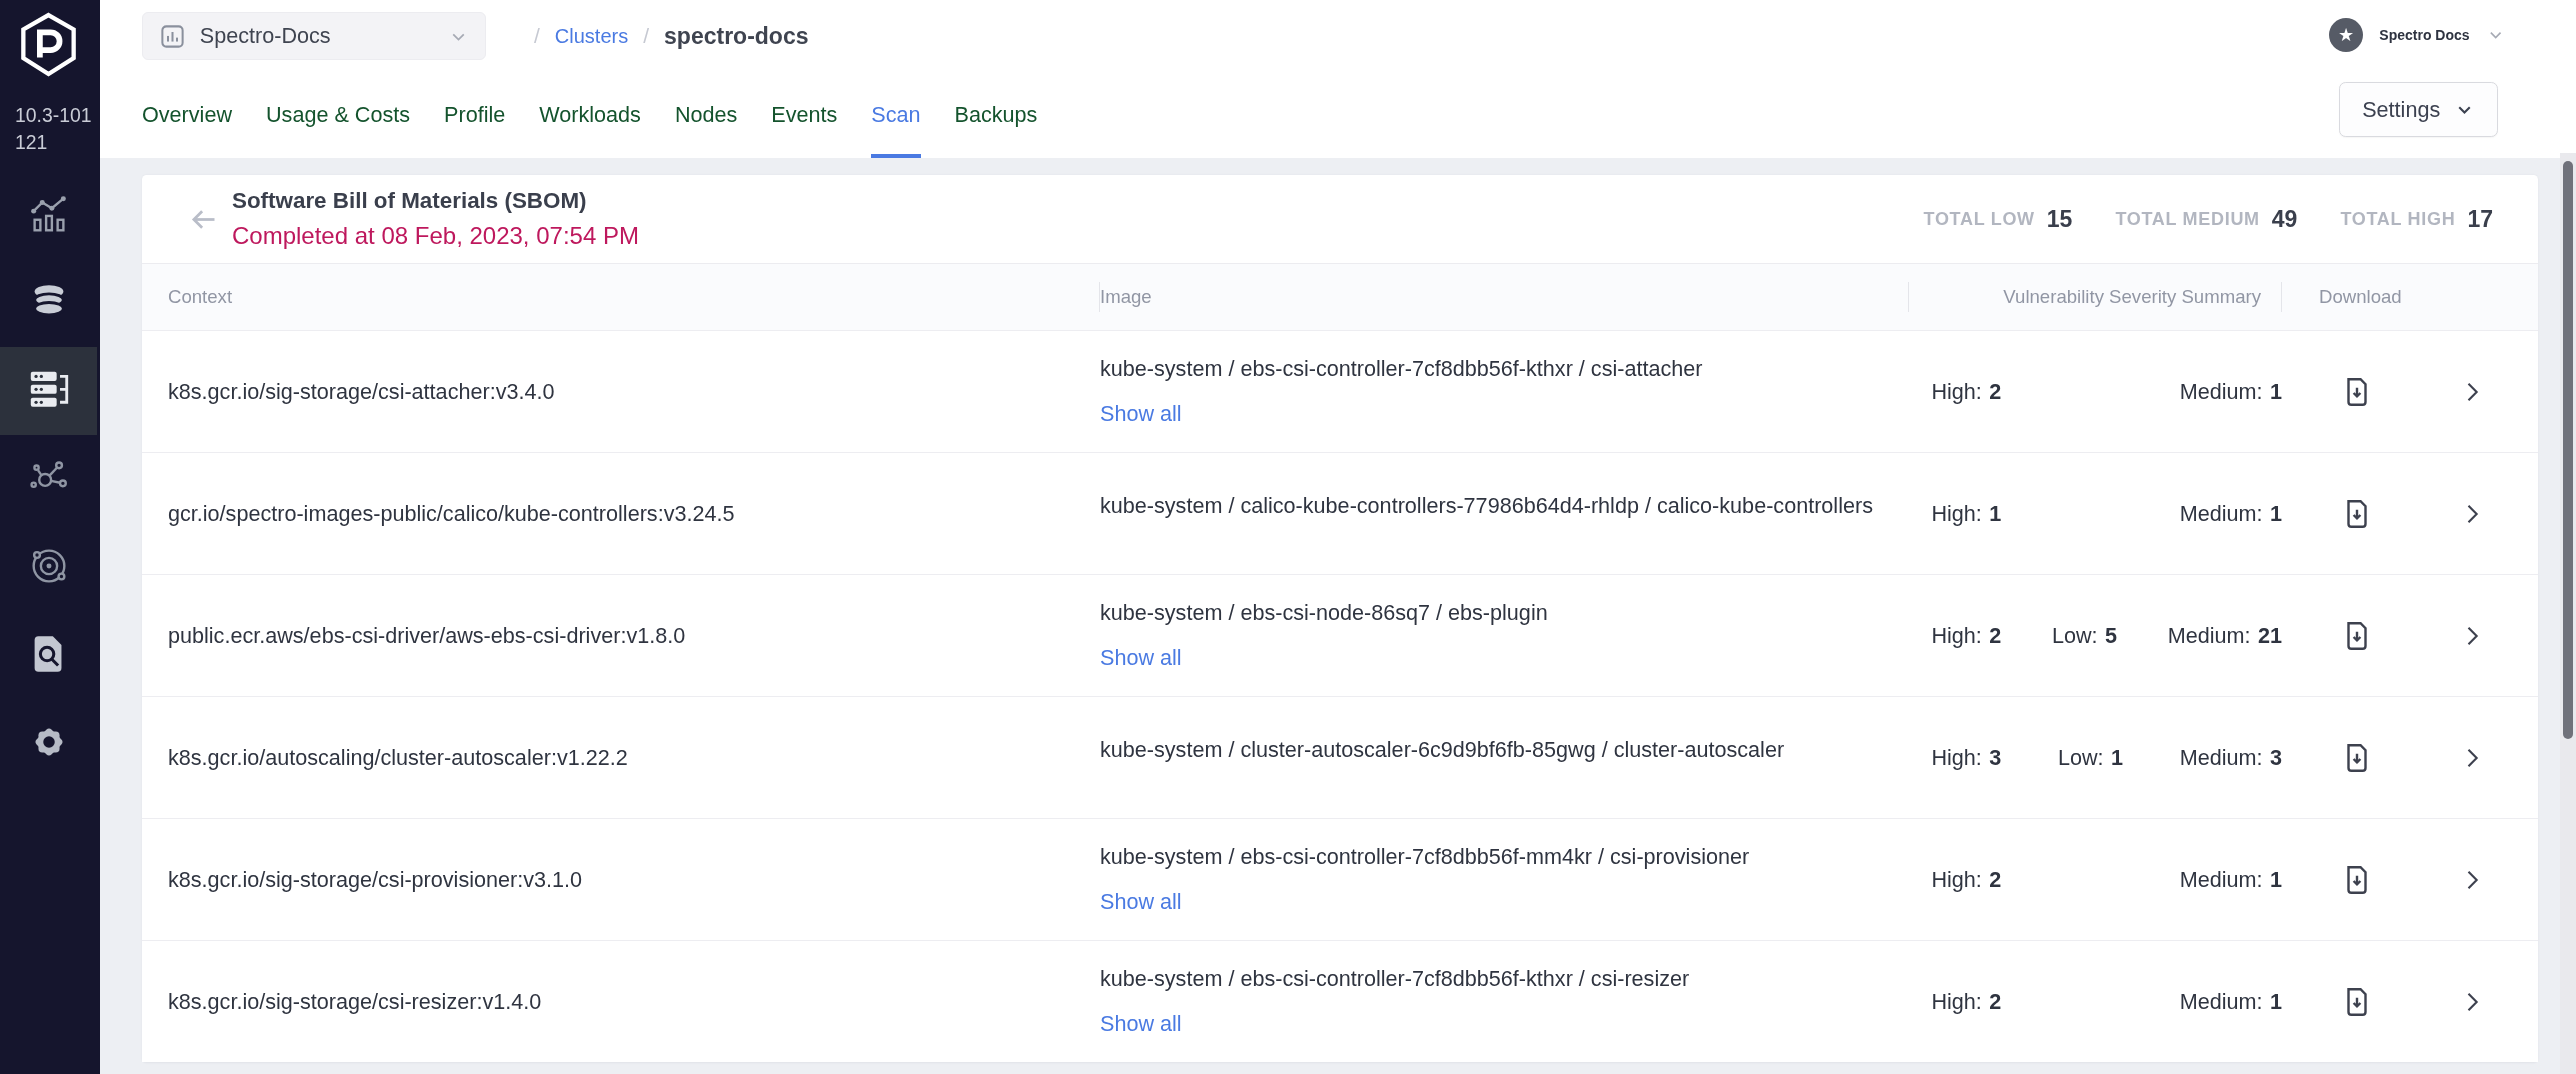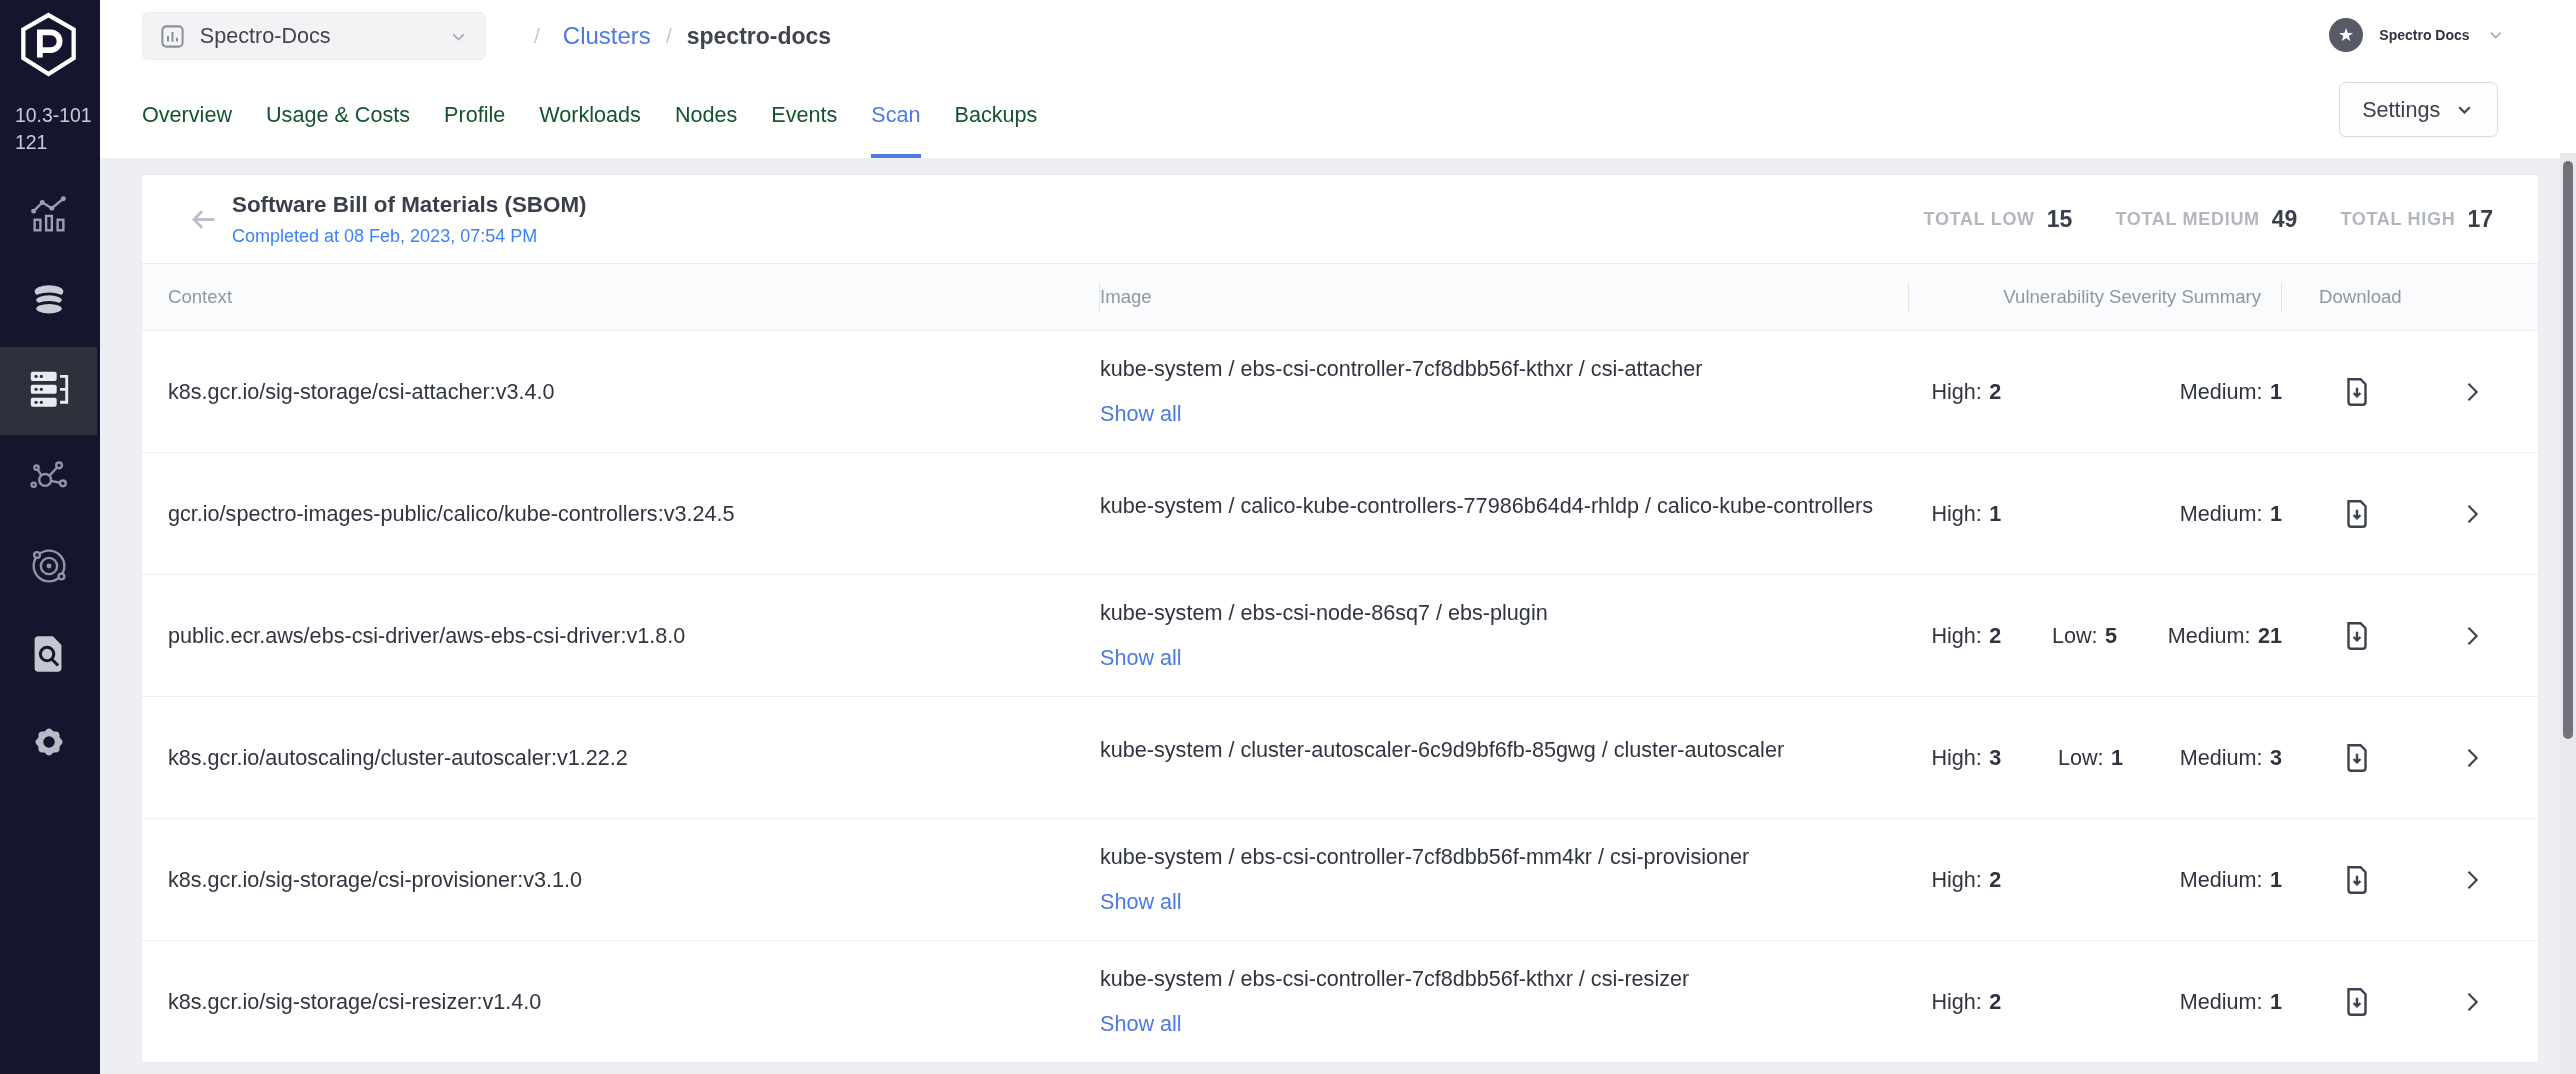--- a/index.html
+++ b/index.html
@@ -24,21 +24,21 @@
   .header-top { height:72px; display:flex; align-items:center; padding-left:45px; }
   .project-pill {
     width:344px; height:48px; background:#f3f3f6; border:0.7px solid #ececf0; border-radius:6px;
     display:flex; align-items:center; padding:0 16.4px; cursor:pointer;
   }
   .project-pill .p-icon { width:27px; height:27px; margin-right:13.4px; flex:none; }
   .project-pill .p-label { font-size:21.6px; color:#3f4450; font-weight:500; flex:1; }
   .chev { width:21px; height:21px; }
   .crumbs { display:flex; align-items:center; margin-left:48px; gap:15px; }
   .crumb-sep { color:#c6c9d2; font-size:21px; }
-  .crumb-link { color:#4a7ae2; font-size:24px; text-decoration:none; cursor:pointer;margin-left:8px; }
+  .crumb-link { color:#4a7ae2; font-size:20px; text-decoration:none; cursor:pointer; }
   .crumb-cur { color:#3f4450; font-size:23px; font-weight:600; }
   .user { position:absolute; right:69px; top:18px; display:flex; align-items:center; gap:16.4px; cursor:pointer; }
   .avatar { width:34px; height:34px; border-radius:50%; background:#565b66; color:#fff; display:flex; align-items:center; justify-content:center; font-size:18px; }
   .user-label { font-size:14px; font-weight:600; color:#2e3340; }
 
   .header-bottom { height:86px; display:flex; align-items:center; padding-left:45px; position:relative; }
   .tabs { display:flex; gap:34px; height:86px; }
   .tab { display:flex; align-items:center; font-size:21.6px; color:#14532d; font-weight:500;
          border-bottom:4.5px solid transparent; border-top:4.5px solid transparent; cursor:pointer; }
   .tab.active { color:#4a7ae2; border-bottom-color:#4a7ae2; }
@@ -53,21 +53,21 @@
   .scroll-track { position:absolute; right:0; top:153px; width:16.4px; height:922px; background:#e9e9ed; z-index:6; }
   .scroll-thumb { position:absolute; right:3px; top:7.5px; width:10.4px; height:578px; border-radius:6px; background:#70717a; cursor:pointer; }
 
   
   .card { position:absolute; left:142px; top:175px; width:2396px; background:#ffffff; border-radius:4.5px;
           box-shadow:0 0.7px 2.2px rgba(30,35,60,0.06); }
   .card-header { height:89px; display:flex; align-items:center; padding:0 45px; border-bottom:0.7px solid #ececf0; }
   .back-btn { width:33px; height:33px; margin-right:12px; cursor:pointer; flex:none; display:flex; align-items:center; }
   .card-titles { display:flex; flex-direction:column; gap:8px; }
   .card-title { font-size:22.4px; font-weight:600; color:#3a3f4c; }
-  .card-subtitle { font-size:18px; color:#3b82f6; }
+  .card-subtitle { font-size:24px; color:#be185d; }
   .totals { margin-left:auto; display:flex; align-items:center; gap:43px; }
   .total { display:flex; align-items:center; gap:12px; }
   .total-label { font-size:18px; color:#b2b6c0; font-weight:600; letter-spacing:0.7px; }
   .total-value { font-size:23px; color:#3a3f4c; font-weight:600; }
 
   
   .tgrid { display:grid; grid-template-columns:932px 809px 373px 149px 1fr; align-items:center; padding:0 26px; }
   .thead { height:66px; background:#fafbfd; color:#9196a4; font-size:18.6px; }
   .th { position:relative; height:66px; display:flex; align-items:center; }
   .th.sev { justify-content:flex-end; padding-right:21px; }

